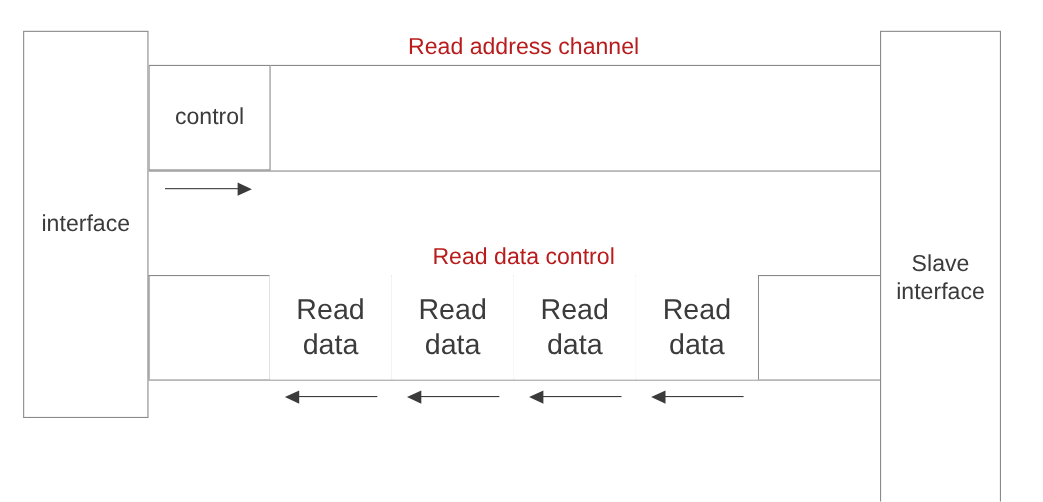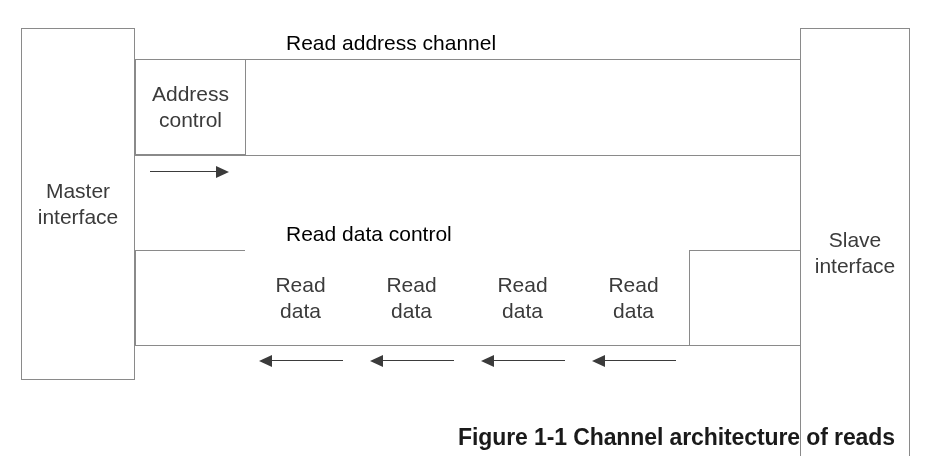--- a/index.html
+++ b/index.html
@@ -71,31 +71,31 @@
 
   
   .rdata-sep { top: 250px; height: 95px; }
 
   
   #rdata-left-stub { left: 135px; top: 250px; height: 95px; }
 
   
   .rdata-cell {
     top: 250px; height: 95px;
-    font-size: 21px; line-height: 1.22;
+    font-size: 26px; line-height: 1.22;
     border: none;
   }
 
   
   .channel-label {
     position: absolute;
     font-size: 21px;
-    color: #000000;
+    color: #b91c1c;
     white-space: nowrap;
-    text-align: left;
+    text-align: center;
   }
   #read-address-channel-label { left: 286px; top: 31px;  width: 380px; }
   #read-data-channel-label    { left: 286px; top: 222px; width: 380px; }
 
   
   .arrow {
     position: absolute;
     height: 12px;
   }
   .arrow .shaft {
@@ -145,37 +145,35 @@
     pointer-events: none;
   }
 </style>
 </head>
 <body>
 
 <div id="figure-canvas">
 
   <div class="box endpoint" id="master-interface">
     <div>
-      <div>Master</div>
       <div>interface</div>
     </div>
   </div>
 
   <div class="box endpoint" id="slave-interface">
     <div>
       <div>Slave</div>
       <div>interface</div>
     </div>
   </div>
 
   <div class="channel-label" id="read-address-channel-label">Read address channel</div>
 
   <div class="box" id="address-control-cell">
     <div>
-      <div>Address</div>
       <div>control</div>
     </div>
   </div>
 
   <div class="hline" id="raddr-top-rail"></div>
   <div class="hline" id="raddr-bottom-rail"></div>
 
   <div class="arrow right" id="address-flow-arrow">
     <div class="shaft"></div>
     <div class="head"></div>
@@ -229,15 +227,14 @@
   <div class="arrow left rdata-flow-arrow" style="left:481px;">
     <div class="shaft"></div>
     <div class="head"></div>
   </div>
   <div class="arrow left rdata-flow-arrow" style="left:592px;">
     <div class="shaft"></div>
     <div class="head"></div>
   </div>
 
 
-  <div id="figure-caption">Figure 1-1 Channel architecture of reads</div>
 
 </div>
 
 </body></html>

